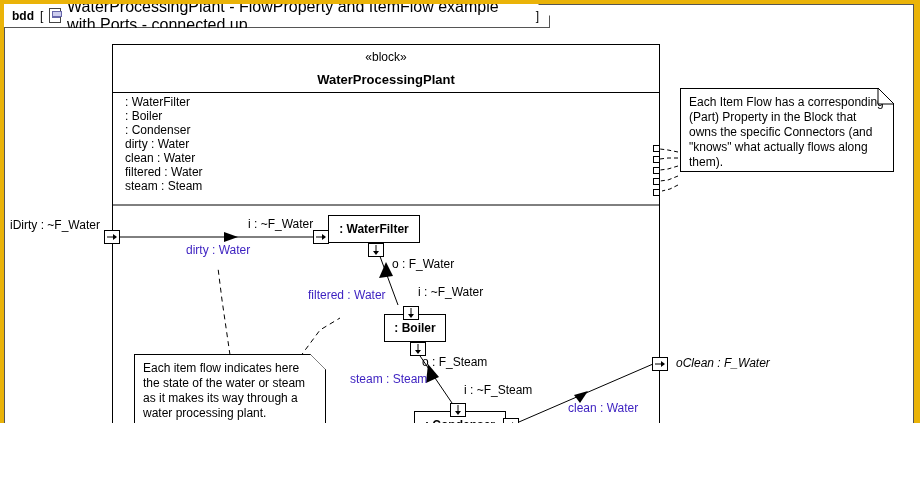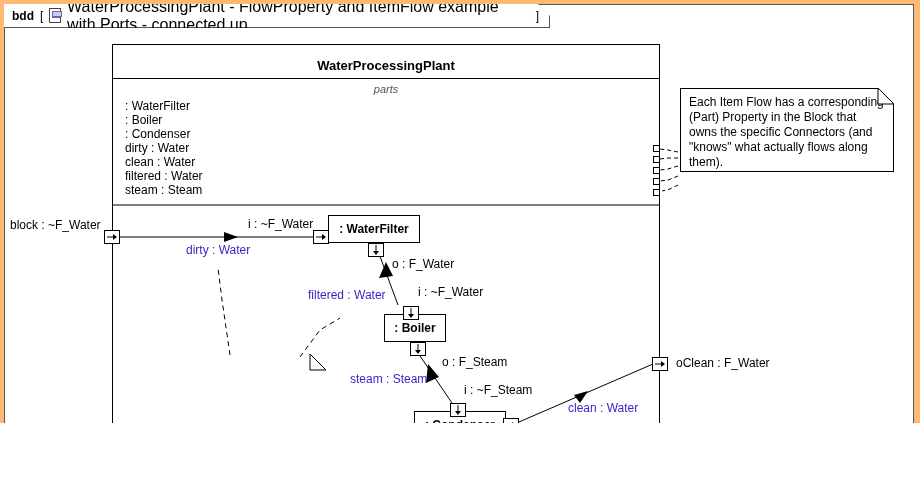--- a/index.html
+++ b/index.html
@@ -10,21 +10,21 @@
   body {
     font-family: "Liberation Sans", sans-serif;
     font-size: 12px;
     color: #000000;
   }
   #canvas {
     position: relative;
     width: 920px;
     height: 423px;
     overflow: hidden;
-    background: #fdba74;
+    background: #eab308;
   }
   
   .frame {
     position: absolute;
     left: 4px;
     top: 4px;
     width: 910px;
     height: 470px;
     border: 1px solid #555;
     box-sizing: border-box;
@@ -196,24 +196,24 @@
   <div class="frame-tab">
     <span class="frame-kind">bdd</span>
     <span class="frame-bracket">[</span>
     <span class="mini-icon"></span>
     <span class="frame-title">WaterProcessingPlant - FlowProperty and ItemFlow example with Ports - connected up</span>
     <span class="frame-bracket">]</span>
   </div>
 
   <div class="block" id="main-block">
     <div class="block-header">
+      <div class="stereotype">«block»</div>
       <div class="block-name">WaterProcessingPlant</div>
     </div>
     <div class="compartment-divider"></div>
-    <div class="compartment-label">parts</div>
     <div class="parts-list">
       <div>: WaterFilter</div>
       <div>: Boiler</div>
       <div>: Condenser</div>
       <div>dirty : Water</div>
       <div>clean : Water</div>
       <div>filtered : Water</div>
       <div>steam : Steam</div>
     </div>
   </div>
@@ -309,36 +309,39 @@
       </svg>
   </div>
 
   <div class="port" style="left:652px; top:357px;">
     <svg width="14" height="12" viewBox="0 0 14 12">
         <line x1="2" y1="6" x2="11" y2="6" stroke="#000"></line>
         <polygon points="8,3 12,6 8,9" fill="#000"></polygon>
       </svg>
   </div>
 
-  <div class="lbl" style="left:10px; top:218px;">block : ~F_Water</div>
-  <div class="lbl" style="left:676px; top:356px;">oClean : F_Water</div>
+  <div class="lbl" style="left:10px; top:218px;">iDirty : ~F_Water</div>
+  <div class="lbl" style="left:676px; top:356px;font-style:italic;">oClean : F_Water</div>
   <div class="lbl" style="left:248px; top:217px;">i : ~F_Water</div>
   <div class="lbl" style="left:392px; top:257px;">o : F_Water</div>
   <div class="lbl" style="left:418px; top:285px;">i : ~F_Water</div>
-  <div class="lbl" style="left:442px; top:355px;">o : F_Steam</div>
+  <div class="lbl" style="left:422px; top:355px;">o : F_Steam</div>
   <div class="lbl" style="left:464px; top:383px;">i : ~F_Steam</div>
   <div class="lbl" style="left:519px; top:421px;">o : F_Water</div>
 
   <div class="lbl blue" style="left:186px; top:243px;">dirty : Water</div>
   <div class="lbl blue" style="left:308px; top:288px;">filtered : Water</div>
   <div class="lbl blue" style="left:350px; top:372px;">steam : Steam</div>
   <div class="lbl blue" style="left:568px; top:401px;">clean : Water</div>
 
   <div class="note note-1">
     <span>Each Item Flow has a corresponding (Part) Property in the Block that owns the specific Connectors (and "knows" what actually flows along them).</span>
   </div>
   <svg class="overlay">
     <polyline points="878,88 894,104 878,104 878,88" fill="#ffffff" stroke="#000" stroke-width="1"></polyline>
     <polyline points="310,354 326,370 310,370 310,354" fill="#ffffff" stroke="#000" stroke-width="1"></polyline>
   </svg>
 
+  <div class="note note-2">
+    <span>Each item flow indicates here the state of the water or steam as it makes its way through a water processing plant.</span>
+  </div>
 
 </div>
 
 </body></html>

